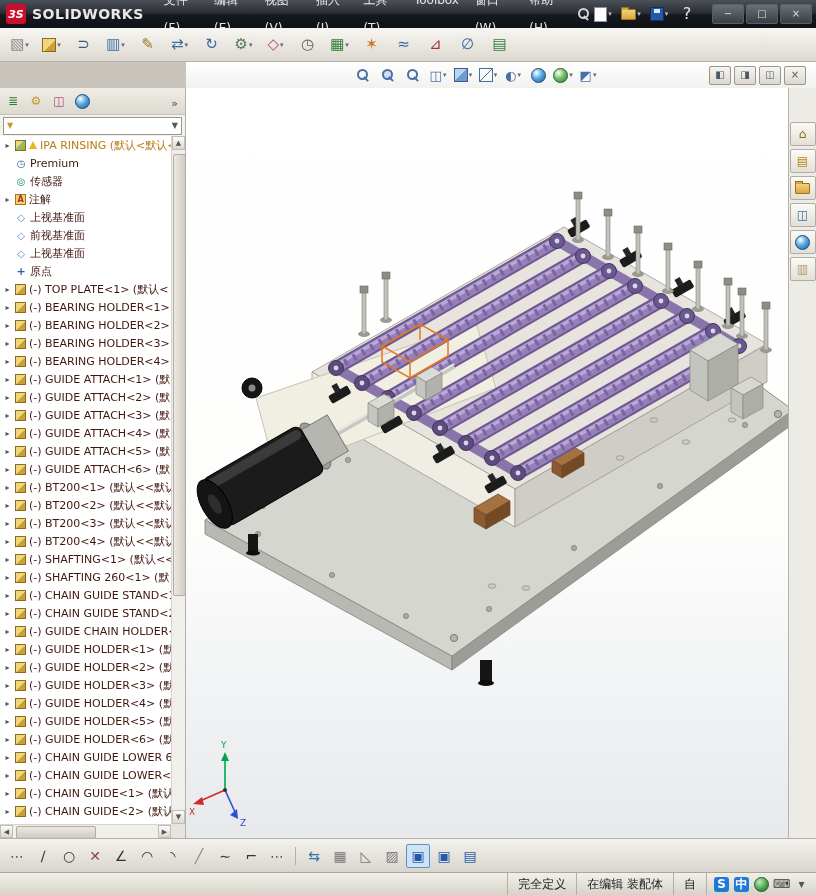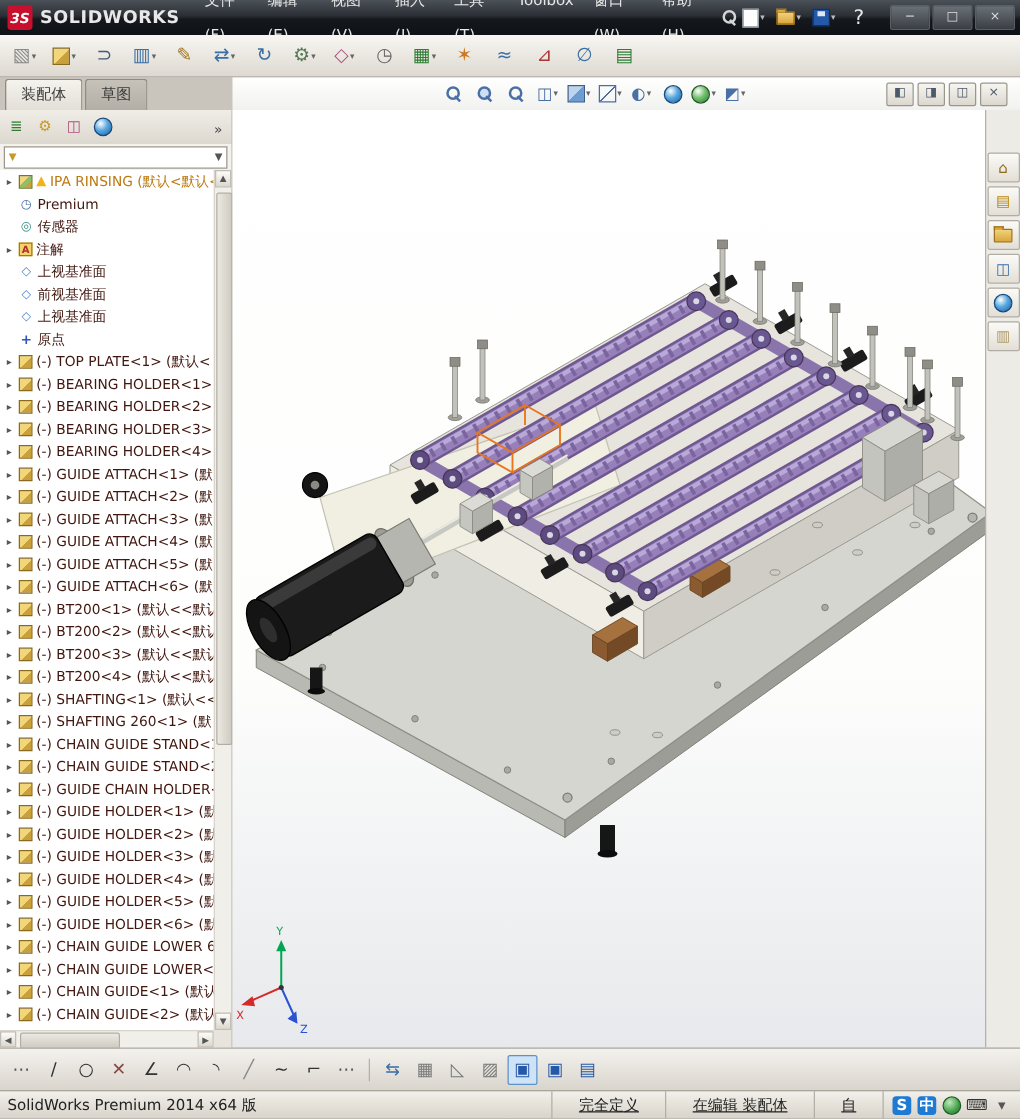--- a/index.html
+++ b/index.html
@@ -104,21 +104,21 @@
     padding-left:5px;background:linear-gradient(#f4f2ee,#d9d5cd);border-top:1px solid #b5b1a8;box-sizing:border-box;}
   .bbtn{width:24px;height:24px;display:flex;align-items:center;justify-content:center;border-radius:2px;box-sizing:border-box;}
   .bbtn .glyph{font-size:14px;}
   .bbtn.active{background:#cfe3f6;border:1px solid #5a92cc;}
   .tsep{width:1px;height:18px;background:#b5b1a8;margin:0 4px;}
 
   
   #statusbar{position:absolute;top:872px;left:0;width:816px;height:23px;display:flex;align-items:center;
     background:linear-gradient(#f2f0ea,#d7d3ca);border-top:1px solid #aaa69c;font-size:12px;color:#222;
     padding-left:6px;box-sizing:border-box;}
-  .sb-box{border-left:1px solid #b3afa5;height:100%;display:flex;align-items:center;padding:0 21px;white-space:nowrap;text-decoration:underline;}
+  .sb-box{border-left:1px solid #b3afa5;height:100%;display:flex;align-items:center;padding:0 10px;white-space:nowrap;}
   .sb-box.first{margin-left:auto;}
   #tray{display:flex;align-items:center;gap:3px;border-left:1px solid #b3afa5;height:100%;padding:0 6px;}
   .ybtn{width:17px;height:17px;display:flex;align-items:center;justify-content:center;}
   .ybtn .glyph{font-size:12px;}
 
   
   .glyph{display:inline-flex;align-items:center;justify-content:center;line-height:1;font-family:"DejaVu Sans",sans-serif;}
   .badge{width:15px;height:15px;border-radius:3px;font-size:10px;font-weight:bold;}
   .g-page{width:11px;height:13px;background:#fdfdfd;border:1px solid #8892a0;}
   .g-folder{width:13px;height:9px;background:linear-gradient(#f2d27a,#d9a73f);border:1px solid #9a7320;border-radius:1px;position:relative;}
@@ -242,24 +242,20 @@
       </div>
       <div class="tbtn">
         <span class="glyph " style="color: rgb(58, 110, 165);">∅</span>
       </div>
       <div class="tbtn">
         <span class="glyph " style="color: rgb(46, 125, 50);">▤</span>
       </div>
     </div>
 
   <div id="midband">
-    <div id="tabs">
-      <div class="tab active">装配体</div>
-      <div class="tab">草图</div>
-    </div>
     <div id="vp-top">
       <div id="headsup">
           <div class="hbtn">
             <span class="glyph g-mag"></span>
           </div>
           <div class="hbtn">
             <span class="glyph g-mag g-mag2"></span>
           </div>
           <div class="hbtn">
             <span class="glyph g-mag"></span>
@@ -888,21 +884,20 @@
       </div>
       <div class="bbtn">
         <span class="glyph " style="color: rgb(36, 88, 168);">▣</span>
       </div>
       <div class="bbtn">
         <span class="glyph " style="color: rgb(36, 88, 168);">▤</span>
       </div>
     </div>
 
   <div id="statusbar">
-    <span>SolidWorks Premium 2014 x64 版</span>
     <span class="sb-box first">完全定义</span>
     <span class="sb-box">在编辑 装配体</span>
     <span class="sb-box">自</span>
     <span id="tray">
         <div class="ybtn">
           <span class="glyph badge" style="background: rgb(31, 122, 212); color: rgb(255, 255, 255);">S</span>
         </div>
         <div class="ybtn">
           <span class="glyph badge" style="background: rgb(31, 122, 212); color: rgb(255, 255, 255);">中</span>
         </div>

